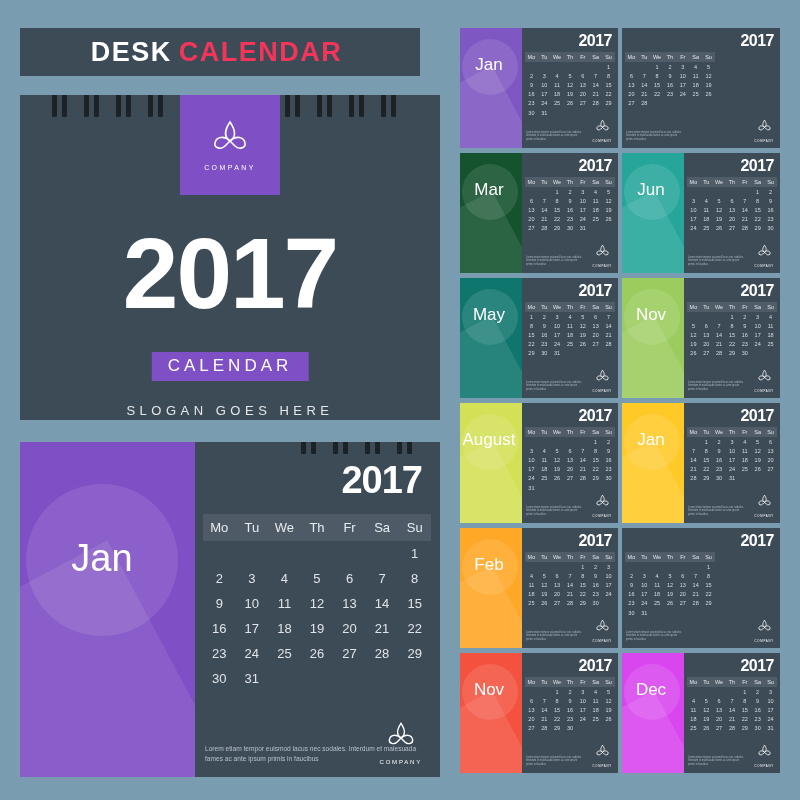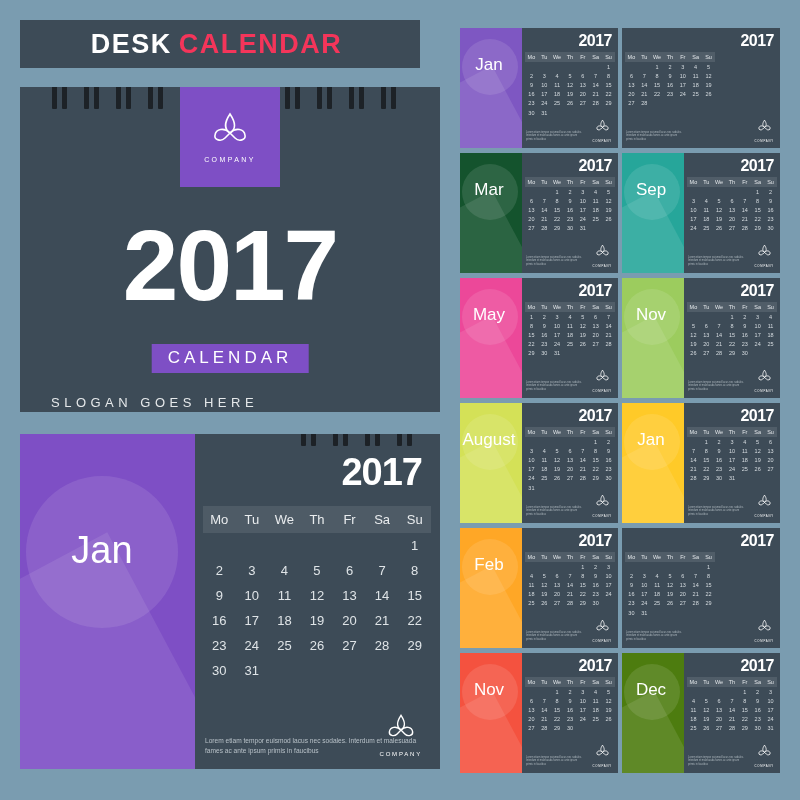--- a/index.html
+++ b/index.html
@@ -5,21 +5,21 @@
   * { box-sizing: border-box; margin: 0; padding: 0; }
   html, body {
     width: 800px; height: 800px;
     background: #7a9cb0;
     font-family: "Liberation Sans", sans-serif;
     overflow: hidden;
   }
   .page { position: relative; width: 800px; height: 800px; background: #7a9cb0; }
 
   
-  .left-col { position: absolute; left: 20px; top: 20px; width: 400px; }
+  .left-col { position: absolute; left: 20px; top: 28px; width: 400px; }
 
   .title-bar {
     background: #3d4b57;
     height: 48px;
     display: flex; align-items: center; justify-content: center;
     letter-spacing: 1px;
   }
   .title-bar .t { font-size: 27px; font-weight: bold; color: #ffffff; letter-spacing: 1.5px; }
   .title-bar .t.accent { color: #f4355a; margin: 0 7px; }
 
@@ -45,21 +45,21 @@
     text-align: center; font-size: 100px; font-weight: bold; color: #ffffff;
     letter-spacing: -2px; line-height: 100px;
   }
   .cover-badge {
     position: absolute; top: 257px; left: 50%; transform: translateX(-50%);
     background: #7e4fc5; color: #ffffff;
     padding: 4px 16px 5px; font-size: 17px; letter-spacing: 4px;
   }
   .cover-slogan {
     position: absolute; top: 308px; left: 0; width: 100%;
-    color: #e5e8ea; font-size: 13px; letter-spacing: 4.5px; margin-left: 31px;
+    text-align: center; color: #e5e8ea; font-size: 13px; letter-spacing: 4.5px;
   }
 
   
   .big-card {
     position: relative; margin-top: 22px;
     width: 420px; height: 335px; background: #3d4b57; overflow: hidden;
     display: flex;
   }
   .big-left { position: relative; width: 175px; height: 100%; background: #7e4fc5; overflow: hidden; }
   .big-left .circle {
@@ -556,21 +556,21 @@
               <path d="M22 3 C16 12 16 18 22 22 C28 18 28 12 22 3 Z" fill="none" stroke="#ffffff" stroke-width="2.2"></path>
               <path d="M22 22 C16 16 8 18 7 24 C6 29 13 31 17 27 C19.5 24.5 21 23 22 22 Z" fill="none" stroke="#ffffff" stroke-width="2.2"></path>
               <path d="M22 22 C28 16 36 18 37 24 C38 29 31 31 27 27 C24.5 24.5 23 23 22 22 Z" fill="none" stroke="#ffffff" stroke-width="2.2"></path>
             </svg><div class="cname">COMPANY</div></div>
         </div>
       </div>
       <div class="mini">
         <div class="mini-left" style="background:#26a69a">
           <div class="circle"></div>
           <div class="sheen"></div>
-          <div class="mname">Sep</div>
+          <div class="mname">Jun</div>
         </div>
         <div class="mini-right">
           <div class="yr">2017</div>
           <div class="mini-grid">
             <table>
               <thead>
                 <tr>
                   <th>Mo</th>
                   <th>Tu</th>
                   <th>We</th>
@@ -631,21 +631,21 @@
           </div>
           <div class="mini-foot">Lorem etiam tempor euismod lacus nec sodales. Interdum et malesuada fames ac ante ipsum primis in faucibus</div>
           <div class="mini-logo"><svg class="mark" viewBox="0 0 44 40">
               <path d="M22 3 C16 12 16 18 22 22 C28 18 28 12 22 3 Z" fill="none" stroke="#ffffff" stroke-width="2.2"></path>
               <path d="M22 22 C16 16 8 18 7 24 C6 29 13 31 17 27 C19.5 24.5 21 23 22 22 Z" fill="none" stroke="#ffffff" stroke-width="2.2"></path>
               <path d="M22 22 C28 16 36 18 37 24 C38 29 31 31 27 27 C24.5 24.5 23 23 22 22 Z" fill="none" stroke="#ffffff" stroke-width="2.2"></path>
             </svg><div class="cname">COMPANY</div></div>
         </div>
       </div>
       <div class="mini">
-        <div class="mini-left" style="background:#ec4899">
+        <div class="mini-left" style="background:#0f766e">
           <div class="circle"></div>
           <div class="sheen"></div>
           <div class="mname">May</div>
         </div>
         <div class="mini-right">
           <div class="yr">2017</div>
           <div class="mini-grid">
             <table>
               <thead>
                 <tr>
@@ -1190,21 +1190,21 @@
           </div>
           <div class="mini-foot">Lorem etiam tempor euismod lacus nec sodales. Interdum et malesuada fames ac ante ipsum primis in faucibus</div>
           <div class="mini-logo"><svg class="mark" viewBox="0 0 44 40">
               <path d="M22 3 C16 12 16 18 22 22 C28 18 28 12 22 3 Z" fill="none" stroke="#ffffff" stroke-width="2.2"></path>
               <path d="M22 22 C16 16 8 18 7 24 C6 29 13 31 17 27 C19.5 24.5 21 23 22 22 Z" fill="none" stroke="#ffffff" stroke-width="2.2"></path>
               <path d="M22 22 C28 16 36 18 37 24 C38 29 31 31 27 27 C24.5 24.5 23 23 22 22 Z" fill="none" stroke="#ffffff" stroke-width="2.2"></path>
             </svg><div class="cname">COMPANY</div></div>
         </div>
       </div>
       <div class="mini">
-        <div class="mini-left" style="background:#4d7c0f">
+        <div class="mini-left" style="background:#d946ef">
           <div class="circle"></div>
           <div class="sheen"></div>
           <div class="mname">Dec</div>
         </div>
         <div class="mini-right">
           <div class="yr">2017</div>
           <div class="mini-grid">
             <table>
               <thead>
                 <tr>

